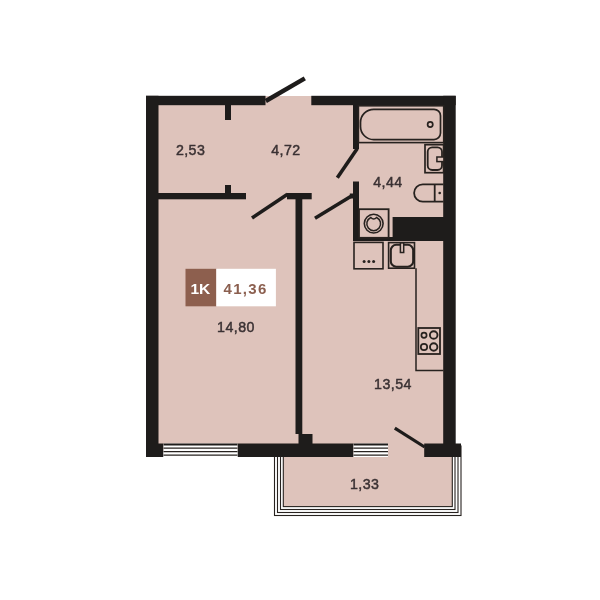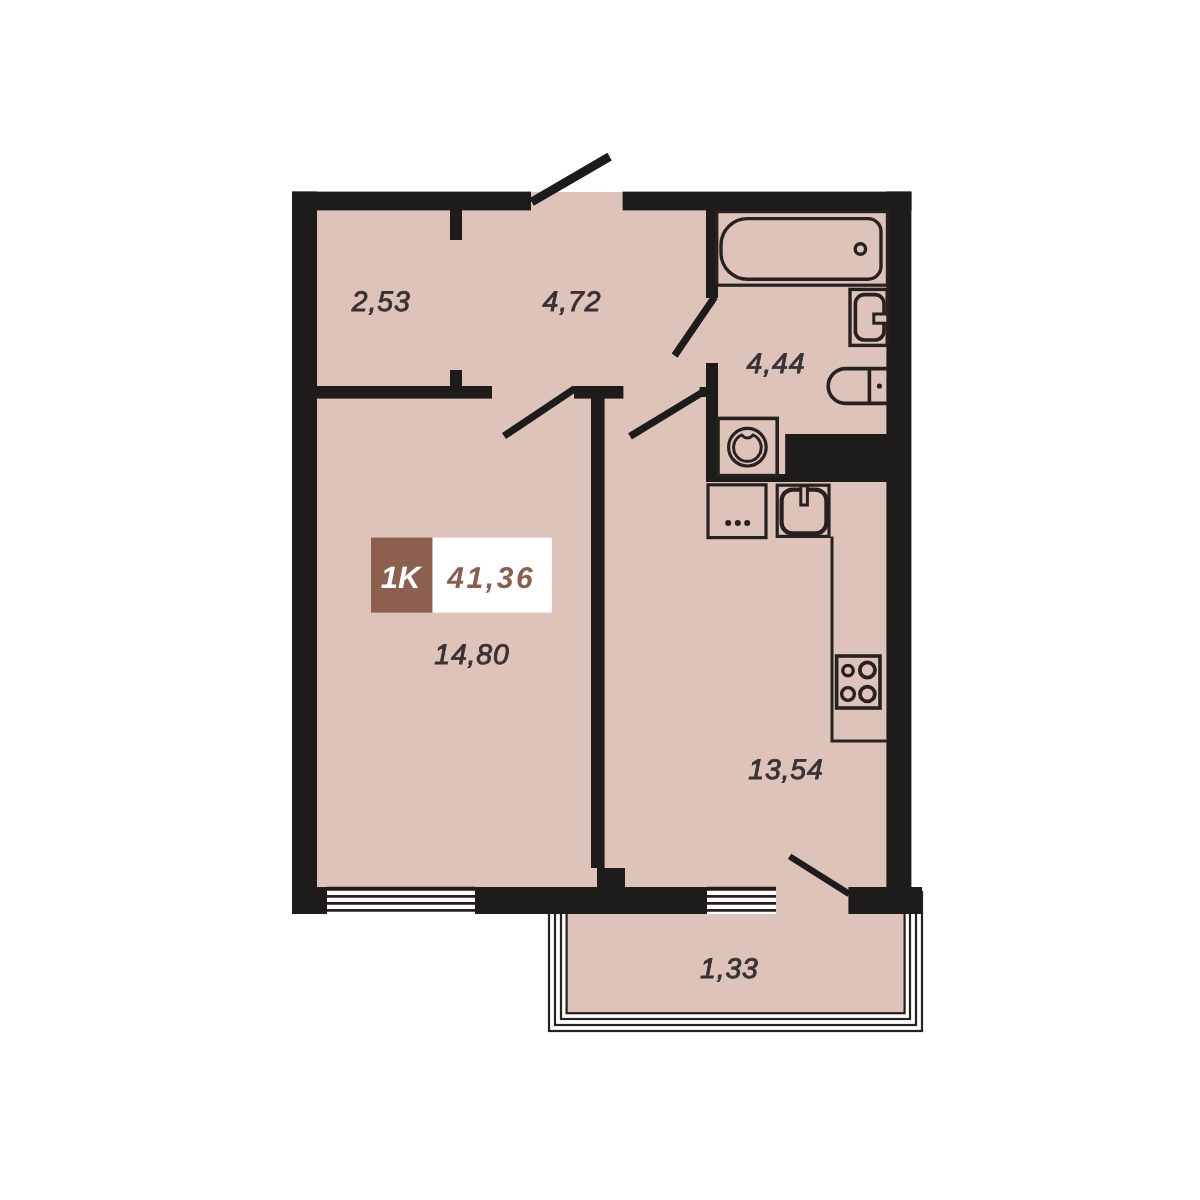--- a/index.html
+++ b/index.html
@@ -1,16 +1,16 @@
 <!DOCTYPE html>
 <html><head>
 <meta charset="utf-8">
 <style>
   html,body{margin:0;padding:0;background:#ffffff;}
-  .wrap{width:488px;height:600px;position:relative;background:#ffffff;font-style:italic;}
+  .wrap{width:488px;height:600px;position:relative;background:#ffffff;}
   text{font-family:"Liberation Sans",sans-serif;}
 </style>
 </head>
 <body>
 <div class="wrap">
 <svg width="600" height="600" viewBox="0 0 600 600">
 
   <rect x="0" y="0" width="600" height="600" fill="#ffffff"></rect>
 
   <rect x="274.5" y="446" width="186.5" height="69.5" fill="none" stroke="#27221f" stroke-width="1.1"></rect>

